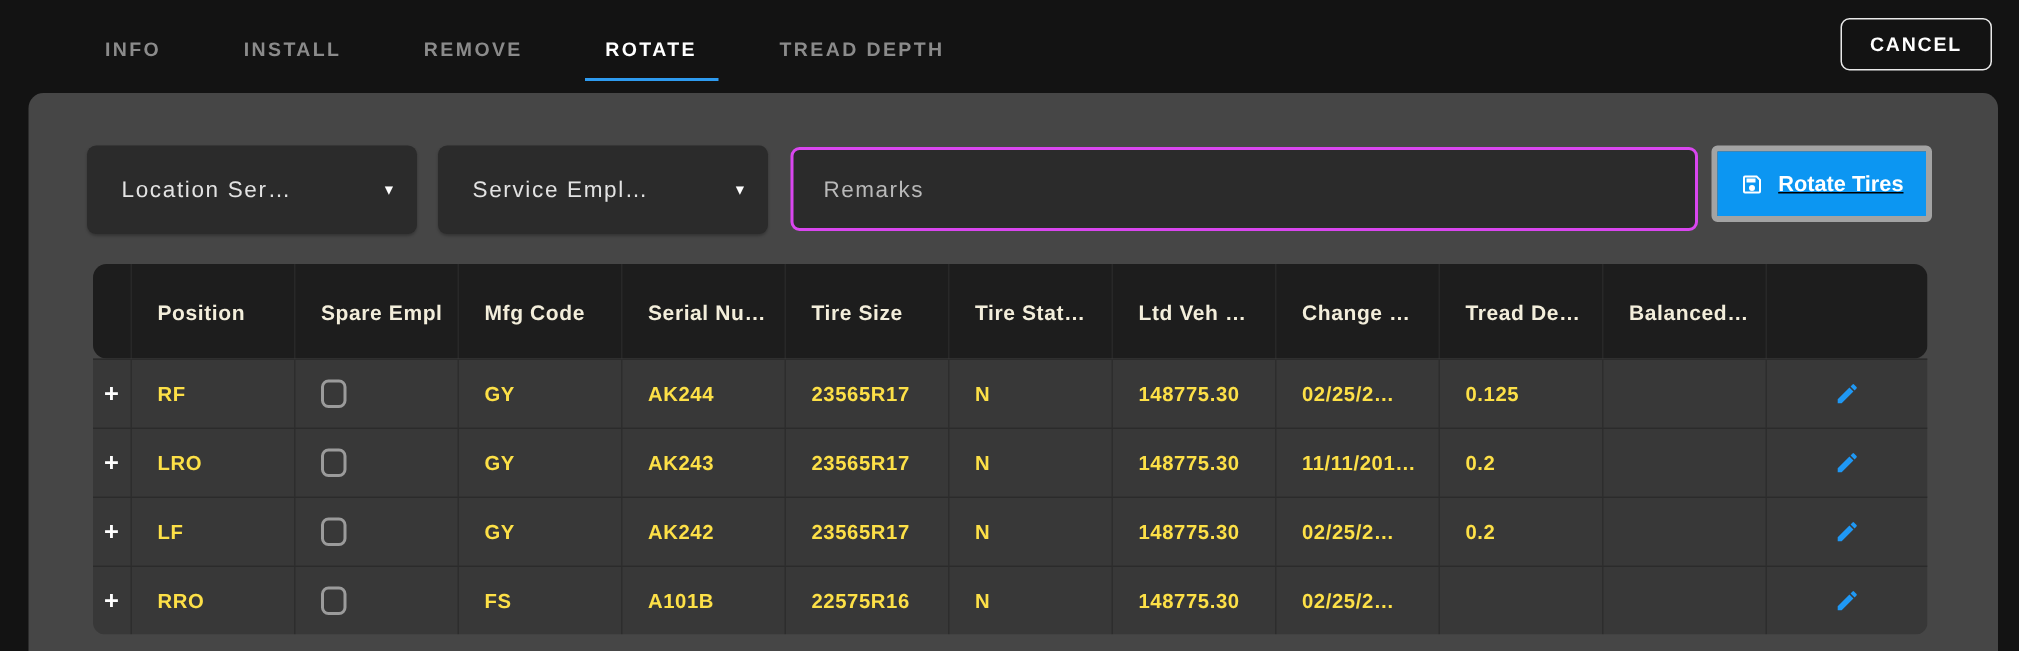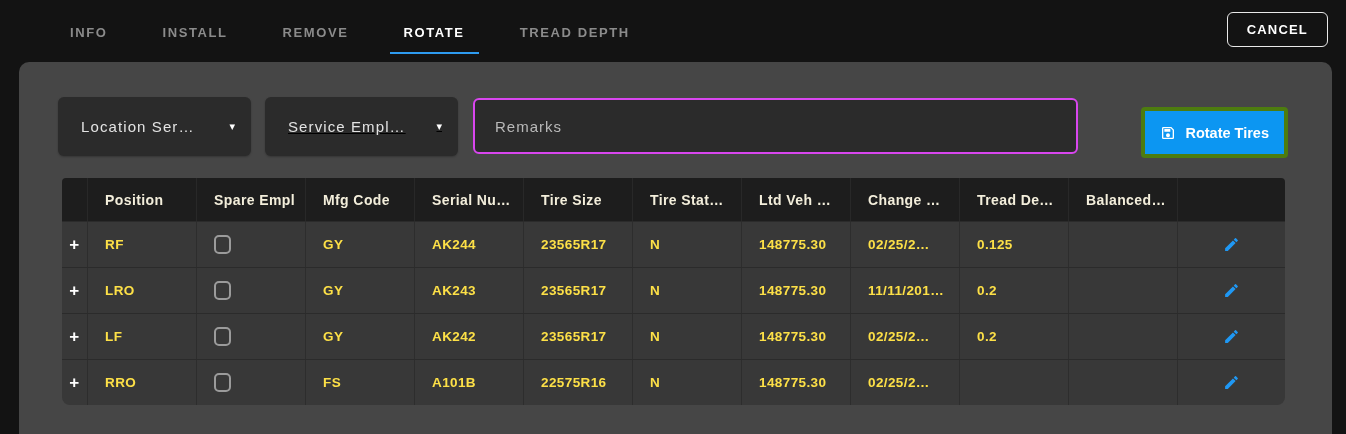--- a/index.html
+++ b/index.html
@@ -33,56 +33,56 @@
 
   
   .panel {
     position:absolute; top:62px; left:19px; width:1313px; height:372px;
     background:#464646; border-radius:10px 10px 0 0;
   }
 
   
   .filter-row { display:flex; align-items:flex-start; padding:35px 44px 0 39px; }
   .dropdown {
-    width:193px; height:59px; background:#2b2b2b; border-radius:6px;
+    width:220px; height:59px; background:#2b2b2b; border-radius:6px;
     display:flex; align-items:center; padding:0 16px 0 23px; cursor:pointer;
     box-shadow:0 1px 2px rgba(0,0,0,0.25);
   }
-  .dropdown + .dropdown { margin-left:14px;text-decoration:underline; }
+  .dropdown + .dropdown { margin-left:14px; }
   .dropdown .lbl { color:#e3e3e3; font-size:15px; letter-spacing:1.1px; white-space:nowrap; overflow:hidden; }
   .dropdown .caret { margin-left:auto; color:#ffffff; font-size:11px; padding-left:10px; }
   .remarks {
     margin-left:15px; margin-top:1px; width:605px; height:56px;
     background:#2b2b2b; border:2px solid #d946ef; border-radius:6px;
     color:#e3e3e3; font-family:"Liberation Sans", sans-serif;
     font-size:15px; letter-spacing:1px; padding:0 20px;
   }
   .remarks::placeholder { color:#b9b9b9; opacity:1; }
   .rotate-wrap {
-    margin-left:auto; margin-top:10px;
-    border:4px solid #4d7c0f; border-radius:4px; display:inline-block;
+    margin-left:auto; 
+    border:4px solid #a3a3a3; border-radius:4px; display:inline-block;text-decoration:underline;
   }
   .rotate-btn {
     display:flex; align-items:center; gap:9px; height:43px; padding:0 15px;
     background:#0c96f2; border:none; cursor:pointer;
     color:#ffffff; font-family:"Liberation Sans", sans-serif;
     font-size:14.5px; font-weight:600;
   }
   .rotate-btn svg { display:block; }
 
   
   .table {
     margin:20px 0 0 43px; width:1223px; border-radius:4px 4px 8px 8px;
     overflow:hidden;
   }
   .thead, .trow {
     display:grid;
     grid-template-columns:26px 109px 109px 109px 109px 109px 109px 109px 109px 109px 109px 1fr;
   }
-  .thead { background:#1d1d1d; height:43px; }
+  .thead { background:#1d1d1d; height:63px;border-radius:9px; }
   .th {
     display:flex; align-items:center; padding-left:17px;
     color:#f3eedb; font-size:14px; font-weight:bold; letter-spacing:0.4px;
     border-right:1px solid rgba(255,255,255,0.05);
     white-space:nowrap; overflow:hidden;
   }
   .th:first-child { padding-left:0; }
   .th:last-child { border-right:none; }
   .trow { background:#383838; height:46px; border-top:1px solid #2b2b2b; }
   .td {

